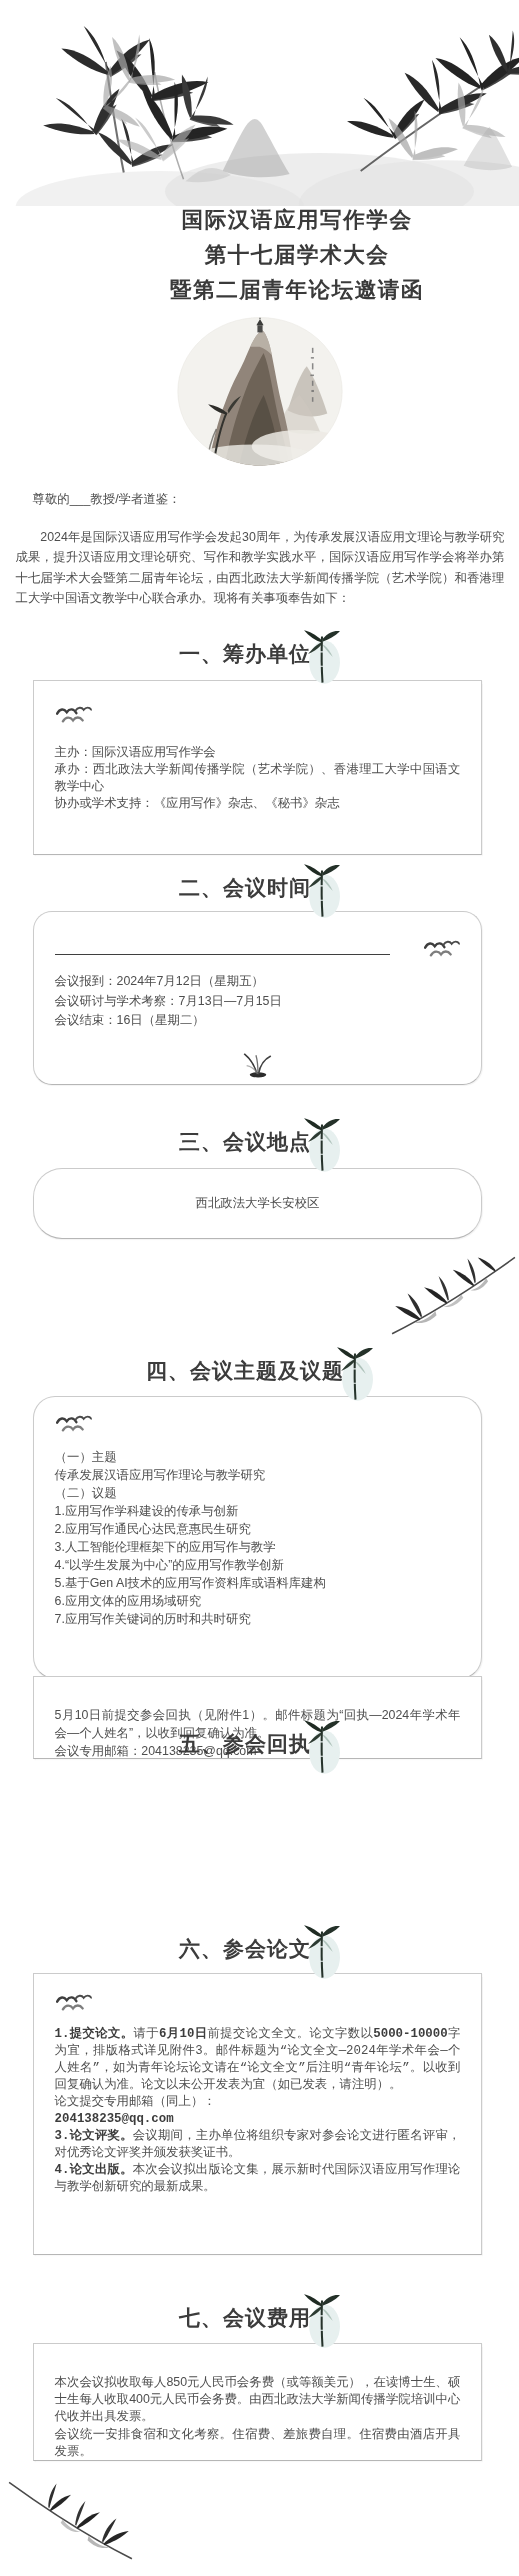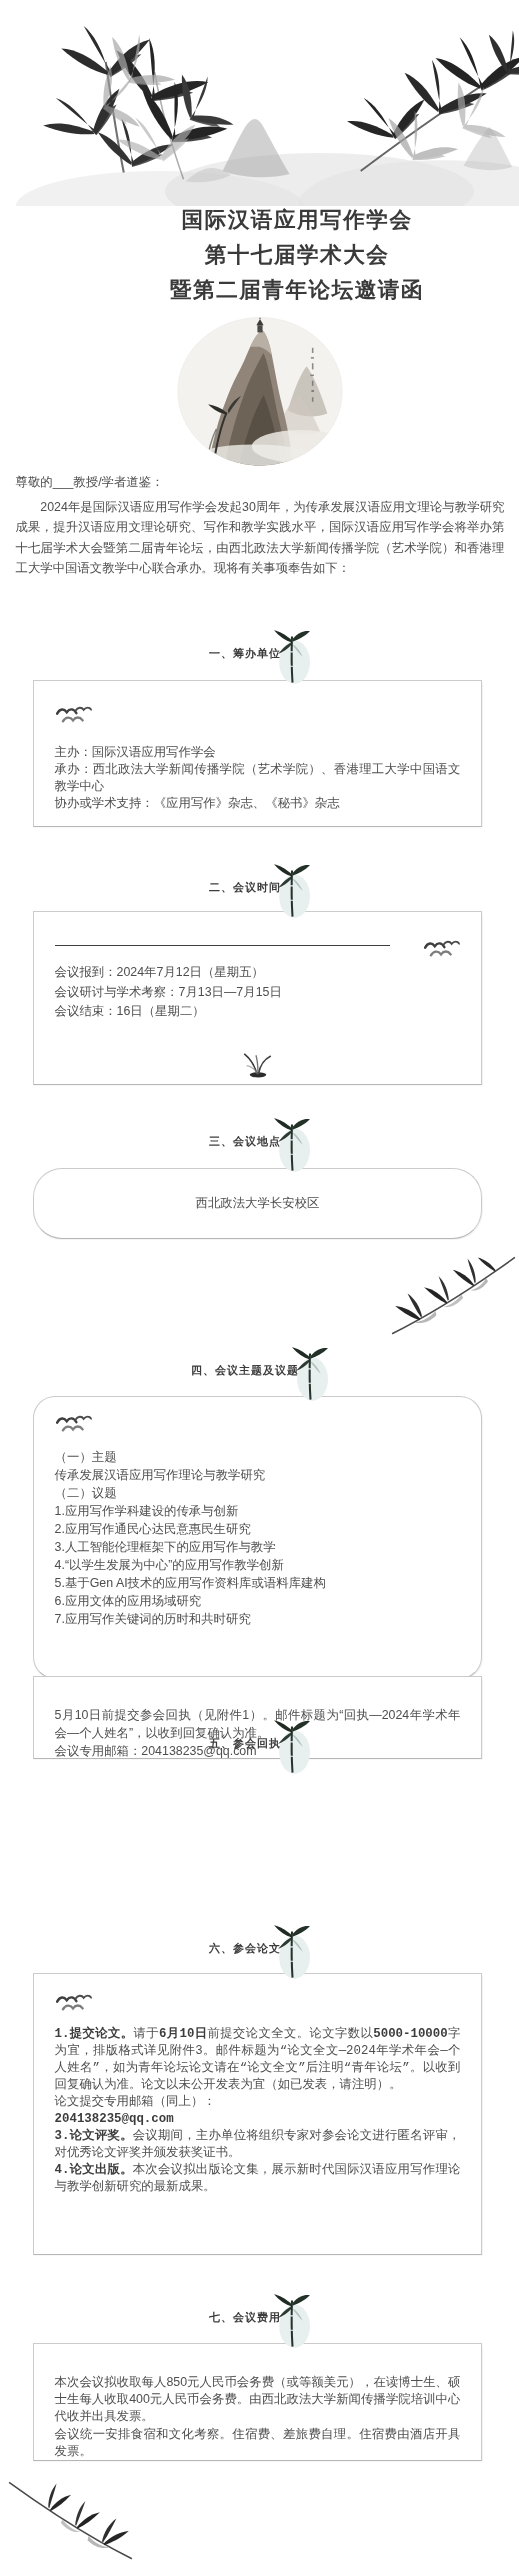--- a/index.html
+++ b/index.html
@@ -13,41 +13,41 @@
   
   #main-title { position:absolute; top:202px; left:0; width:100%; text-align:center;
     font-size:21.6px; font-weight:bold; color:#3a3a3a; line-height:35px; letter-spacing:1.5px;margin-left:37px; }
 
   
   #oval-art { position:absolute; top:317px; left:177px; }
 
   
   #letter { position:absolute; top:472px; left:15.5px; width:489px; color:#4e4e4e;
     font-size:12.4px; line-height:20.6px; text-align:justify; }
-  #letter .salutation { margin:0; }
+  #letter .salutation { margin:17px; }
   #letter .para { margin:4.1px 0 0 0; text-indent:2em; }
 
   
   .sec-head { position:absolute; left:0; width:100%; height:57px;
     display:flex; align-items:center; justify-content:center; }
-  .sec-title { font-size:11px; font-weight:bold; color:#3c3c3c; letter-spacing:1px; position:relative; z-index:1; }
+  .sec-title { font-size:21px; font-weight:bold; color:#3c3c3c; letter-spacing:1px; position:relative; z-index:1; }
   .sec-icon { width:38px; height:56px; margin-left:-8.2px; position:relative; top:3.1px; z-index:2; }
 
   
   .box { position:absolute; left:33px; width:449px; box-sizing:border-box; background:#fff;
     border:0.5px solid #cbcbcb; border-bottom:1px solid #b6b6b6; box-shadow:0.5px 1px 1px rgba(0,0,0,.05);
     padding:18.5px 20.6px; color:#4e4e4e; font-size:12.4px; line-height:17.5px; overflow:hidden; }
   .box p { margin:0; text-align:justify; }
   .box b { color:#3d3d3d; }
   .birds { width:37px; height:26px; }
 
   #box1 .birds { margin:4.1px 0 14.4px 0; }
   #box1 p { line-height:17px; }
 
-  #box2 { padding-top:11px; }
+  #box2 { padding-top:20px;border-radius:19px; }
   #box2 .divider { border-top:1.5px solid #3f3f3f; width:335px; margin-top:21.6px; }
   #box2 .birds { position:absolute; right:20.6px; top:26px; }
   #box2 .times { margin-top:17.5px; }
   #box2 .times p { line-height:19.6px; }
   #box2 .orchid { position:absolute; left:50%; transform:translateX(-50%); bottom:6.2px; }
 
   #box3 { display:flex; align-items:center; justify-content:center; padding:10.3px; }
 
   #box4 { padding-top:14.4px;border-radius:22px; }
   #box4 .birds { margin:2.1px 0 8.2px 0; }
@@ -171,21 +171,21 @@
     <p class="salutation">尊敬的___教授/学者道鉴：</p>
     <p class="para">2024年是国际汉语应用写作学会发起30周年，为传承发展汉语应用文理论与教学研究成果，提升汉语应用文理论研究、写作和教学实践水平，国际汉语应用写作学会将举办第十七届学术大会暨第二届青年论坛，由西北政法大学新闻传播学院（艺术学院）和香港理工大学中国语文教学中心联合承办。现将有关事项奉告如下：</p>
   </div>
 
   <div class="sec-head" style="top:625px">
     <span class="sec-title">一、筹办单位</span>
     <svg class="sec-icon" viewBox="0 0 74 108" width="38" height="56">
         <use href="#bamboo-icon-sym"></use>
       </svg>
   </div>
-  <div class="box" id="box1" style="top:680px; height:147px;">
+  <div class="box" id="box1" style="top:680px; height:175px;">
     <svg class="birds" viewBox="0 0 76 54">
         <use href="#birds-sym"></use>
       </svg>
     <p>主办：国际汉语应用写作学会</p>
     <p>承办：西北政法大学新闻传播学院（艺术学院）、香港理工大学中国语文教学中心</p>
     <p>协办或学术支持：《应用写作》杂志、《秘书》杂志</p>
   </div>
 
   <div class="sec-head" style="top:859px">
     <span class="sec-title">二、会议时间</span>

